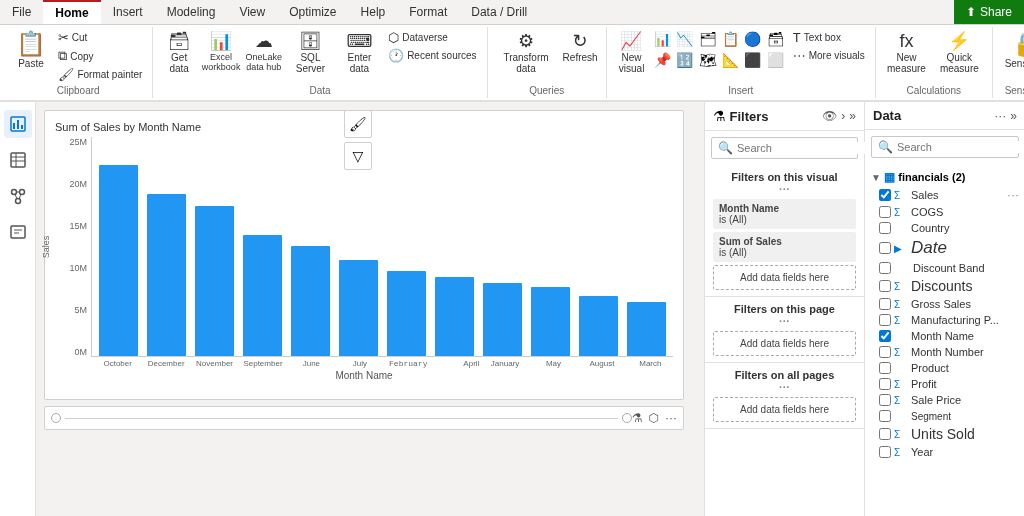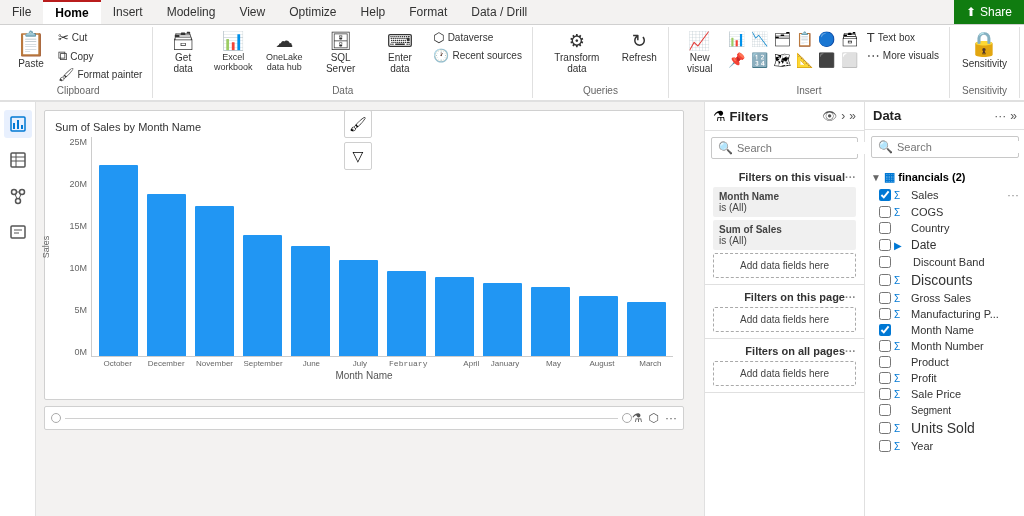--- a/index.html
+++ b/index.html
@@ -47,21 +47,21 @@
     .right-panels { display: flex; width: 320px; background: #fff; border-left: 1px solid #e0e0e0; }
 
     
     .filters-panel { width: 160px; border-right: 1px solid #e0e0e0; display: flex; flex-direction: column; }
     .panel-header { display: flex; align-items: center; padding: 6px 8px; border-bottom: 1px solid #e0e0e0; gap: 4px; background: #fff; }
     .panel-title { font-size: 13px; font-weight: 600; color: #222; flex: 1; }
     .panel-header-icons { display: flex; gap: 4px; font-size: 12px; color: #555; }
     .search-bar { margin: 6px; display: flex; align-items: center; border: 1px solid #c8c8c8; border-radius: 2px; padding: 3px 6px; gap: 4px; }
     .search-bar input { border: none; outline: none; font-size: 11px; flex: 1; }
     .filter-section { padding: 6px 8px; border-bottom: 1px solid #e0e0e0; }
-    .filter-section-header { display: flex; justify-content: flex-end; align-items: center; font-size: 11px; font-weight: 600; color: #333; margin-bottom: 4px; }
+    .filter-section-header { display: flex; justify-content: flex-end; align-items: center; font-size: 11px; font-weight: 600; color: #333; margin-bottom: 4px; flex-direction: column; }
     .filter-item { font-size: 10px; color: #444; margin-bottom: 2px; }
     .filter-add-btn { width: 100%; border: 1px dashed #aaa; background: #fff; padding: 6px; font-size: 10px; color: #444; cursor: pointer; border-radius: 2px; text-align: center; }
 
     
     .data-panel { width: 160px; display: flex; flex-direction: column; }
     .data-tree { padding: 4px 4px; overflow-y: auto; flex: 1; font-size: 11px; }
     .icon-grid { display: grid; grid-template-columns: repeat(6,1fr); gap: 1px; }
     .icon-grid-item { font-size: 14px; cursor: pointer; padding: 2px; border-radius: 2px; }
   </style>
 </head>
@@ -190,20 +190,33 @@
           </button>
           <button class="ribbon-btn-small">
             <span class="icon">⋯</span>
             <span>More visuals</span>
           </button>
         </div>
       </div>
       <span class="ribbon-group-label">Insert</span>
     </div>
 
+    <div class="ribbon-group">
+      <div class="ribbon-group-items">
+        <button class="ribbon-btn">
+          <span class="icon">fx</span>
+          <span>New measure</span>
+        </button>
+        <button class="ribbon-btn">
+          <span class="icon">⚡</span>
+          <span>Quick measure</span>
+        </button>
+      </div>
+      <span class="ribbon-group-label">Calculations</span>
+    </div>
 
     <div class="ribbon-group">
       <div class="ribbon-group-items">
         <button class="ribbon-btn large">
           <span class="icon">🔒</span>
           <span>Sensitivity</span>
         </button>
       </div>
       <span class="ribbon-group-label">Sensitivity</span>
     </div>
@@ -423,21 +436,21 @@
                 <span style="font-size: 11px; color: rgb(51, 51, 51); flex: 1 1 0%;">COGS</span>
               </div>
               <div style="display: flex; align-items: center; gap: 3px; padding: 2px; cursor: pointer; border-radius: 2px; justify-content: space-between;">
                 <input type="checkbox" style="width: 12px; height: 12px; cursor: pointer; accent-color: rgb(0, 120, 212);">
                 <span style="font-size: 10px; color: rgb(0, 120, 212); width: 14px;"> </span>
                 <span style="font-size: 11px; color: rgb(51, 51, 51); flex: 1 1 0%;">Country</span>
               </div>
               <div style="display: flex; align-items: center; gap: 3px; padding: 2px; cursor: pointer; border-radius: 2px;">
                 <input type="checkbox" style="width: 12px; height: 12px; cursor: pointer; accent-color: rgb(0, 120, 212);">
                 <span style="font-size: 10px; color: rgb(0, 120, 212); width: 14px;">▶</span>
-                <span style="font-size: 12px; color: rgb(51, 51, 51); flex: 1 1 0%;">Date</span>
+                <span style="font-size: 17px; color: rgb(51, 51, 51); flex: 1 1 0%; font-style: italic;">Date</span>
               </div>
               <div style="display: flex; align-items: center; gap: 4px; padding: 2px; cursor: pointer; border-radius: 2px;">
                 <input type="checkbox" style="width: 12px; height: 12px; cursor: pointer; accent-color: rgb(0, 120, 212);">
                 <span style="font-size: 10px; color: rgb(0, 120, 212); width: 14px;"> </span>
                 <span style="font-size: 11px; color: rgb(51, 51, 51); flex: 1 1 0%;">Discount Band</span>
               </div>
               <div style="display: flex; align-items: center; gap: 3px; padding: 2px; cursor: pointer; border-radius: 2px;">
                 <input type="checkbox" style="width: 12px; height: 12px; cursor: pointer; accent-color: rgb(0, 120, 212);">
                 <span style="font-size: 10px; color: rgb(0, 120, 212); width: 14px;">Σ</span>
                 <span style="font-size: 14px; color: rgb(51, 51, 51); flex: 1 1 0%;">Discounts</span>

